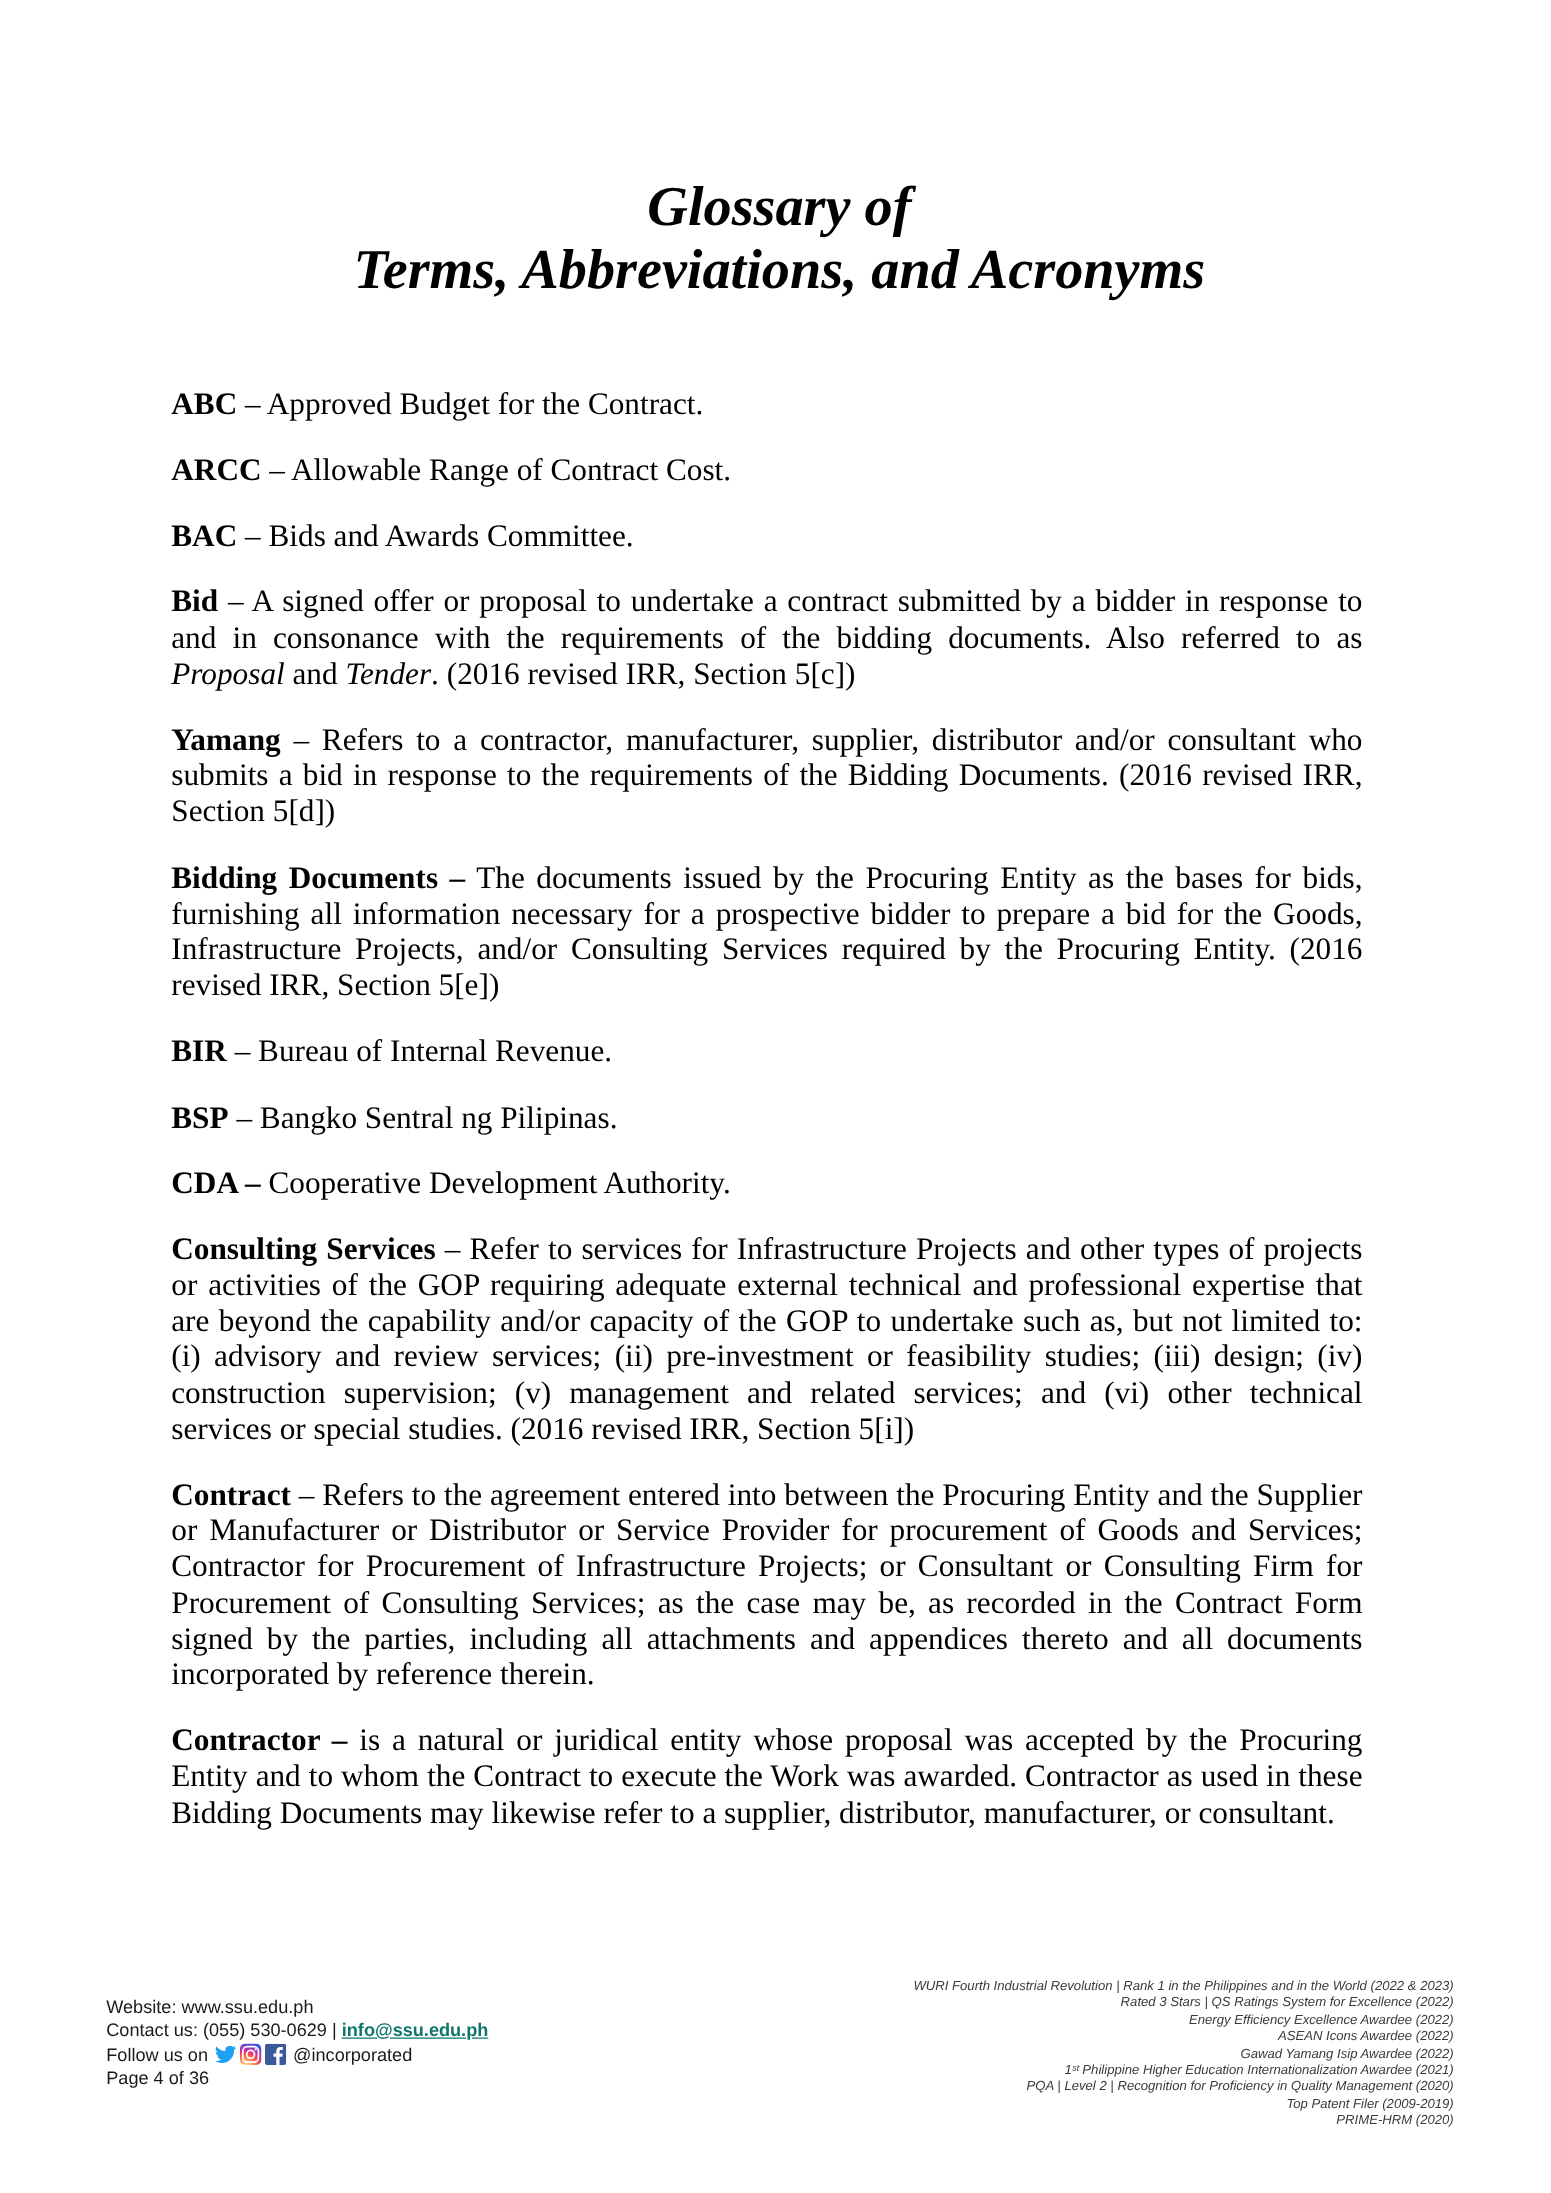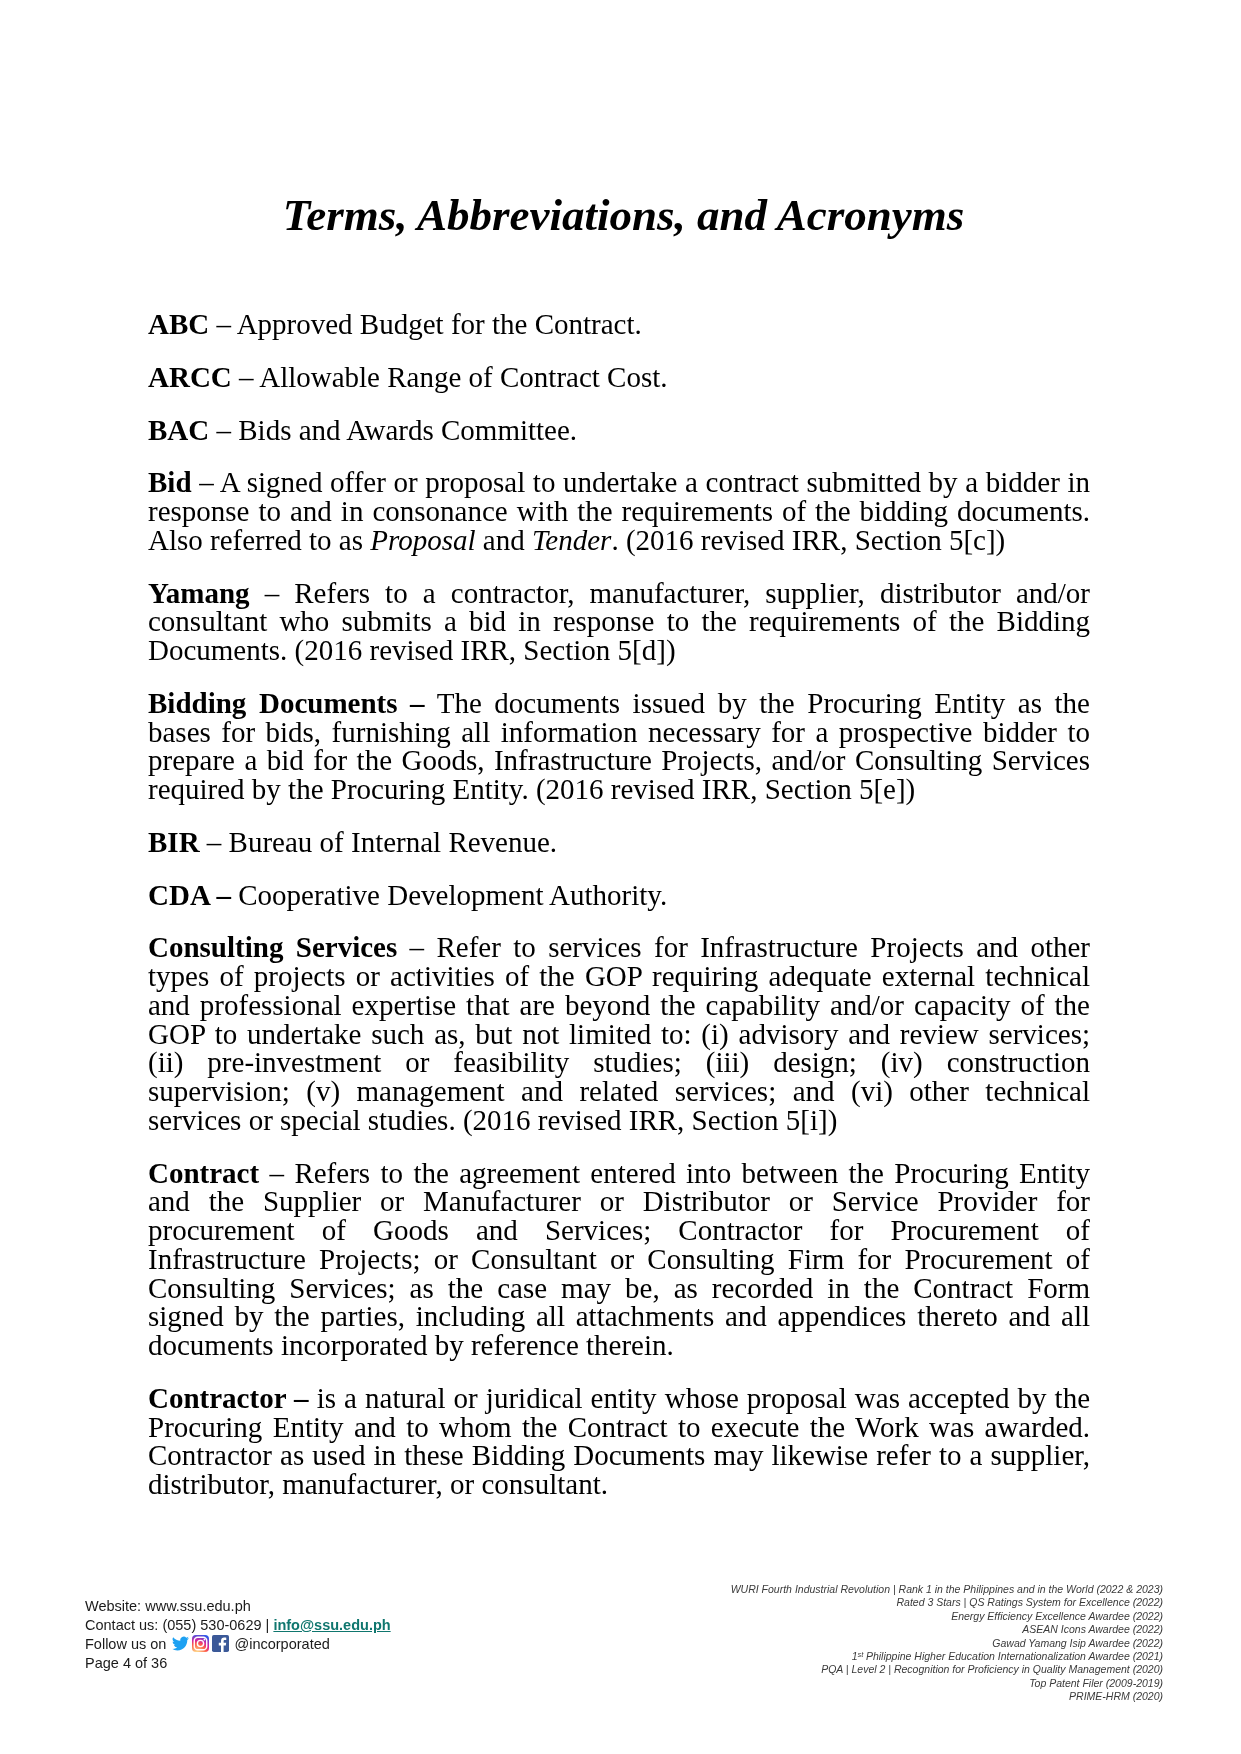--- a/index.html
+++ b/index.html
@@ -16,22 +16,22 @@
     margin:140px 0 0 0;
     position:relative;left:10px;
     text-align:center;
     font-family:"Liberation Serif", serif;
     font-weight:bold;font-style:italic;
     font-size:45px;line-height:50px;
     color:#000;
   }
   .glossary{margin-top:70px;}
   .entry{
-    margin:0 0 24px 11px;
-    font-size:29px;line-height:28.75px;
+    margin:0 0 24px 0;
+    font-size:25px;line-height:28.75px;
     text-align:justify;
     color:#000;
   }
   .entry b{font-weight:bold;}
   .entry i{font-style:italic;}
   
   .footer-left{
     position:absolute;left:85px;top:1597px;
     font-family:"Liberation Sans", sans-serif;
     font-size:14.5px;line-height:19px;color:#1a1a1a;
@@ -62,32 +62,33 @@
     font-size:10.5px;line-height:13.4px;
     color:#3a3a3a;
     white-space:nowrap;
   }
 </style>
 </head>
 <body>
 
 <div class="content">
   <h1 class="title">
-    <br>
+    <span>Glossary of</span><br>
     <span>Terms, Abbreviations, and Acronyms</span>
   </h1>
 
   <section class="glossary">
       <p class="entry"><b>ABC</b> – <span>Approved Budget for the Contract.</span></p>
       <p class="entry"><b>ARCC</b> – <span>Allowable  Range of Contract Cost.</span></p>
       <p class="entry"><b>BAC</b> – <span>Bids and Awards Committee.</span></p>
       <p class="entry"><b>Bid</b> – <span>A signed offer or proposal to undertake a contract submitted by a bidder in response to and in consonance with the requirements of the bidding documents. Also referred to as </span><i>Proposal</i><span> and </span><i>Tender</i><span>. (2016 revised IRR, Section 5[c])</span></p>
       <p class="entry"><b>Yamang</b> – <span>Refers to a contractor, manufacturer, supplier, distributor and/or consultant who submits a bid in response to the requirements of the Bidding Documents. (2016 revised IRR, Section 5[d])</span></p>
       <p class="entry"><b>Bidding Documents –</b> <span>The documents issued by the Procuring Entity as the bases for bids, furnishing all information necessary for a prospective bidder to prepare a bid for the Goods, Infrastructure Projects, and/or Consulting Services required by the Procuring Entity. (2016 revised IRR, Section 5[e])</span></p>
       <p class="entry"><b>BIR</b> – <span>Bureau of Internal Revenue.</span></p>
+      <p class="entry"><b>BSP</b> – <span>Bangko Sentral ng Pilipinas.</span></p>
       <p class="entry"><b>CDA –</b> <span>Cooperative Development Authority.</span></p>
       <p class="entry"><b>Consulting Services</b> – <span>Refer to services for Infrastructure Projects and other types of projects or activities of the GOP requiring adequate external technical and professional expertise that are beyond the capability and/or capacity of the GOP to undertake such as, but not limited to: (i) advisory and review services; (ii) pre-investment or feasibility studies; (iii) design; (iv) construction supervision; (v) management and related services; and (vi) other technical services or special studies. (2016 revised IRR, Section 5[i])</span></p>
       <p class="entry"><b>Contract</b> – <span>Refers to the agreement entered into between the Procuring Entity and the Supplier or Manufacturer or Distributor or Service Provider for procurement of Goods and Services; Contractor for Procurement of Infrastructure Projects; or Consultant or Consulting Firm for Procurement of Consulting Services; as the case may be, as recorded in the Contract Form signed by the parties, including all attachments and appendices thereto and all documents incorporated by reference therein.</span></p>
       <p class="entry"><b>Contractor –</b> <span>is a natural or juridical entity whose proposal was accepted by the Procuring Entity and to whom the Contract to execute the Work was awarded.  Contractor as used in these Bidding Documents may likewise refer to a supplier, distributor, manufacturer, or consultant.</span></p>
     </section>
 </div>
 
 <div class="footer-left">
   <div class="row">
     <span>Website:</span>

